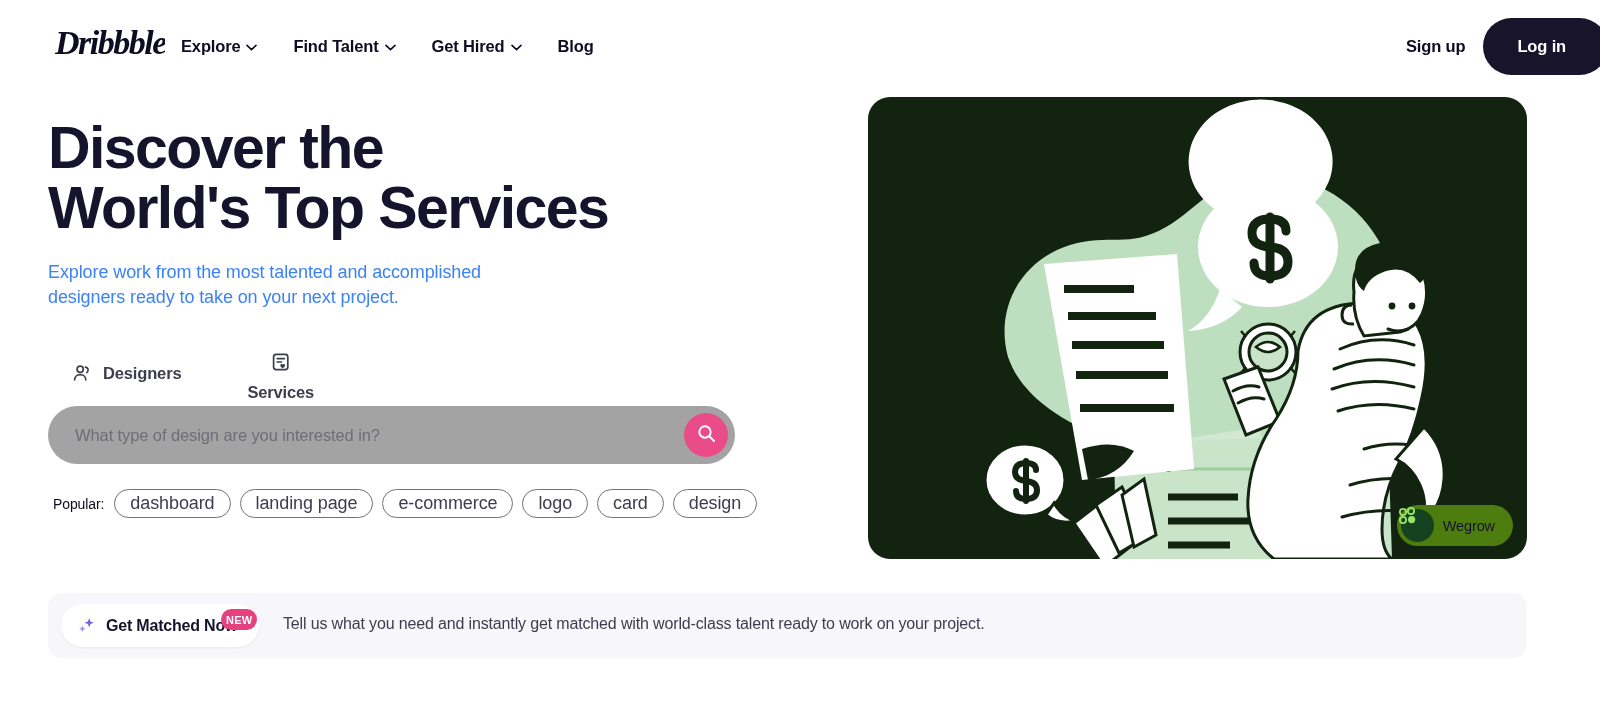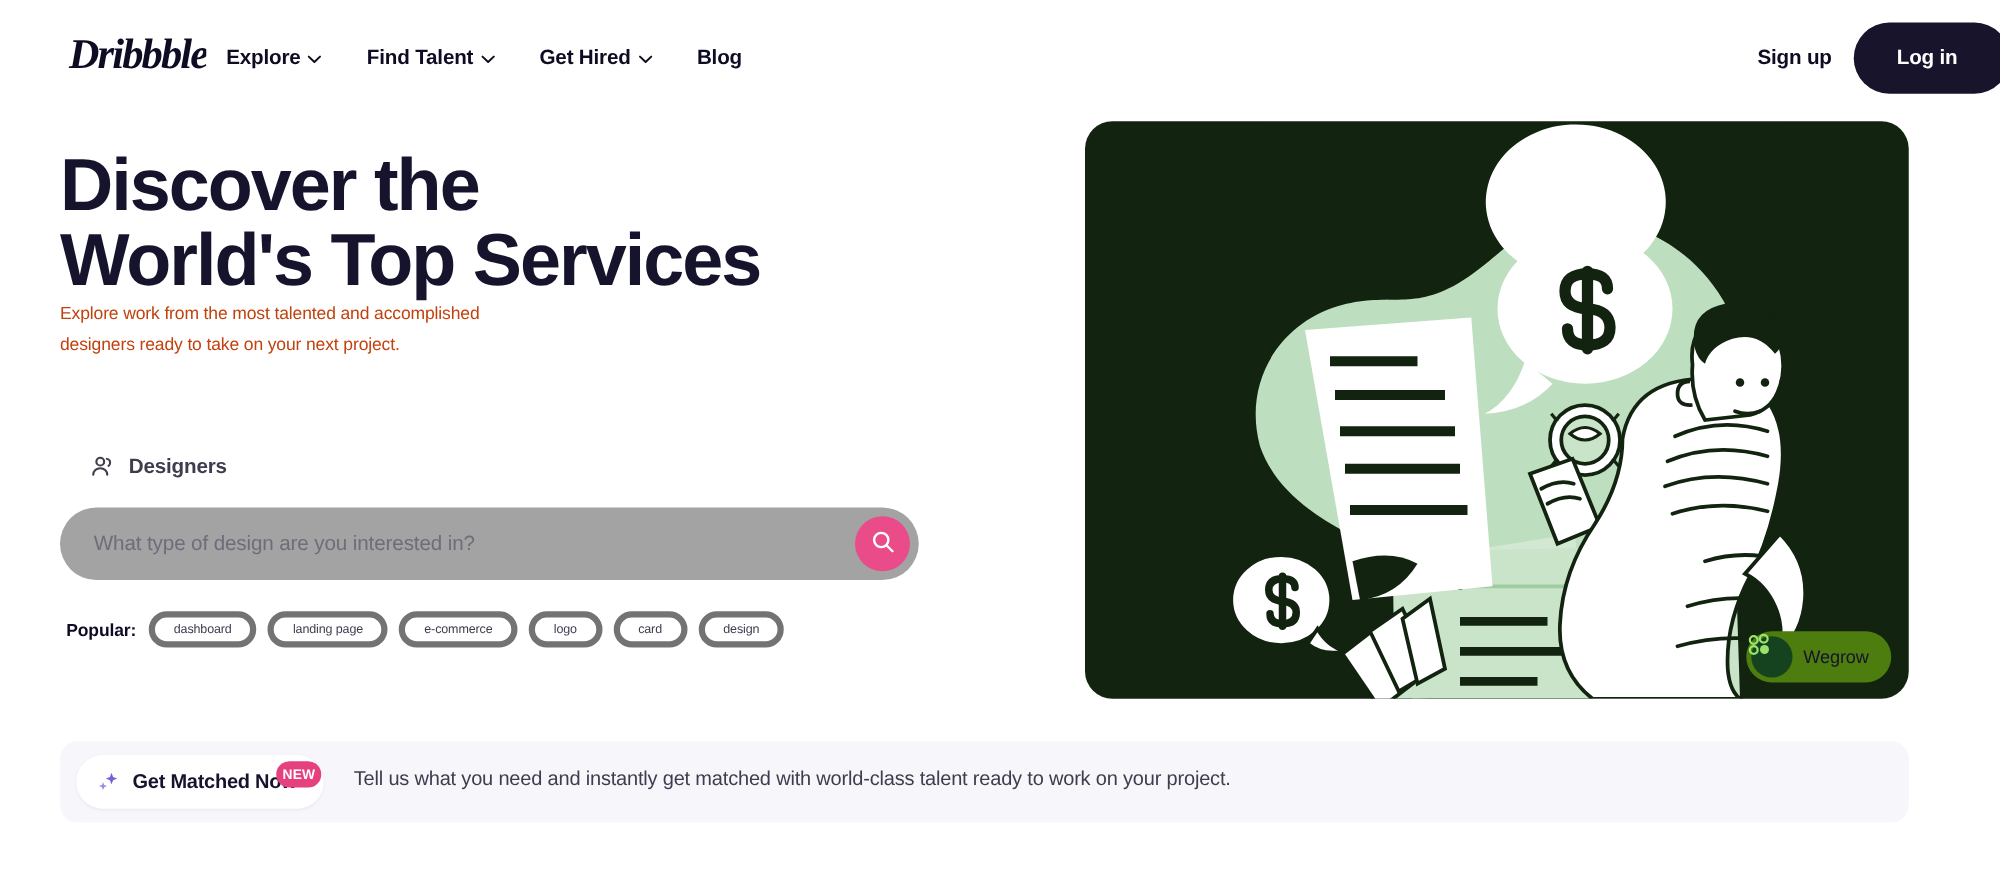--- a/index.html
+++ b/index.html
@@ -62,22 +62,23 @@
 
   
   .hero-left { position: absolute; left: 48px; top: 118px; width: 740px; }
   .hero-title {
     font-size: 59px; line-height: 60px;
     font-weight: 700; color: #16142c;
     letter-spacing: -1.6px;
     white-space: pre-line;
   }
   .hero-sub {
-    font-size: 14px; line-height: 25px;
-    color: #c2410c; letter-spacing: -0.1px;
+    margin-top: 22px;
+    font-size: 18px; line-height: 25px;
+    color: #3b82f6; letter-spacing: -0.1px;
     white-space: pre-line;
     font-weight: 400;
   }
 
   
   .tabs {
     position: absolute; left: 48px; top: 352px;
     display: flex; align-items: center; gap: 0px;
   }
   .tab {
@@ -115,29 +116,29 @@
     display: flex; align-items: center; justify-content: center;
     cursor: pointer; flex: none;
   }
 
   
   .popular {
     position: absolute; left: 53px; top: 489px;
     display: flex; align-items: center;
   }
   .popular-label {
-    font-size: 14px; font-weight: 700; color: #0d0c22;
+    font-size: 14px; font-weight: 400; color: #0d0c22;
     letter-spacing: -0.1px; margin-right: 10px;
   }
   .tag {
     height: 29px; padding: 0 15px;
-    border: 5px solid #737373; border-radius: 15px;
+    border: 1px solid #737373; border-radius: 15px;
     background: #ffffff;
     display: flex; align-items: center;
-    font-size: 10px; color: #3d3d4e; letter-spacing: -0.1px;
+    font-size: 18px; color: #3d3d4e; letter-spacing: -0.1px;
     cursor: pointer; margin-right: 9px; white-space: nowrap;
   }
 
   
   .hero-card {
     position: absolute; left: 868px; top: 97px;
     width: 659px; height: 462px;
     background: #122310; border-radius: 22px;
     overflow: hidden;
   }
@@ -259,20 +260,30 @@
     <span class="ticon">
       <svg width="20" height="20" viewBox="0 0 20 20" fill="none">
         <circle cx="8.2" cy="6.3" r="3.1" stroke="#3d3d4e" stroke-width="1.7"></circle>
         <path d="M2.6 16.8c0-3.1 2.5-5.2 5.6-5.2s5.6 2.1 5.6 5.2" stroke="#3d3d4e" stroke-width="1.7" stroke-linecap="round" fill="none"></path>
         <path d="M13.4 4.1c1.6.2 2.7 1.4 2.7 3 0 1.1-.5 2-1.3 2.6" stroke="#3d3d4e" stroke-width="1.6" stroke-linecap="round" fill="none"></path>
       </svg>
     </span>
     <span>Designers</span>
   </div>
 
+  <div class="tab">
+    <span class="ticon">
+      <svg width="20" height="20" viewBox="0 0 20 20" fill="none">
+        <rect x="2.6" y="2.4" width="14.2" height="15.2" rx="2.6" stroke="#3d3d4e" stroke-width="1.7"></rect>
+        <path d="M6.2 6.6h7.2M6.2 10h4.2" stroke="#3d3d4e" stroke-width="1.7" stroke-linecap="round"></path>
+        <path d="M11.6 16.3c-1.1-.8-2.3-1.7-2.3-2.9 0-.8.6-1.4 1.4-1.4.5 0 .8.2 1 .5.2-.3.6-.5 1-.5.8 0 1.4.6 1.4 1.4 0 1.2-1.3 2.1-2.5 2.9z" fill="#3d3d4e"></path>
+      </svg>
+    </span>
+    <span>Services</span>
+  </div>
 
 </div>
 
 <div class="search-wrap">
   <input class="search-input" type="text" placeholder="What type of design are you interested in?" style="">
   <button class="search-btn">
     <span>
       <svg width="21" height="21" viewBox="0 0 21 21" fill="none">
         <circle cx="9" cy="9" r="5.7" stroke="#ffffff" stroke-width="1.9"></circle>
         <path d="M13.4 13.4L18 18" stroke="#ffffff" stroke-width="1.9" stroke-linecap="round"></path>

